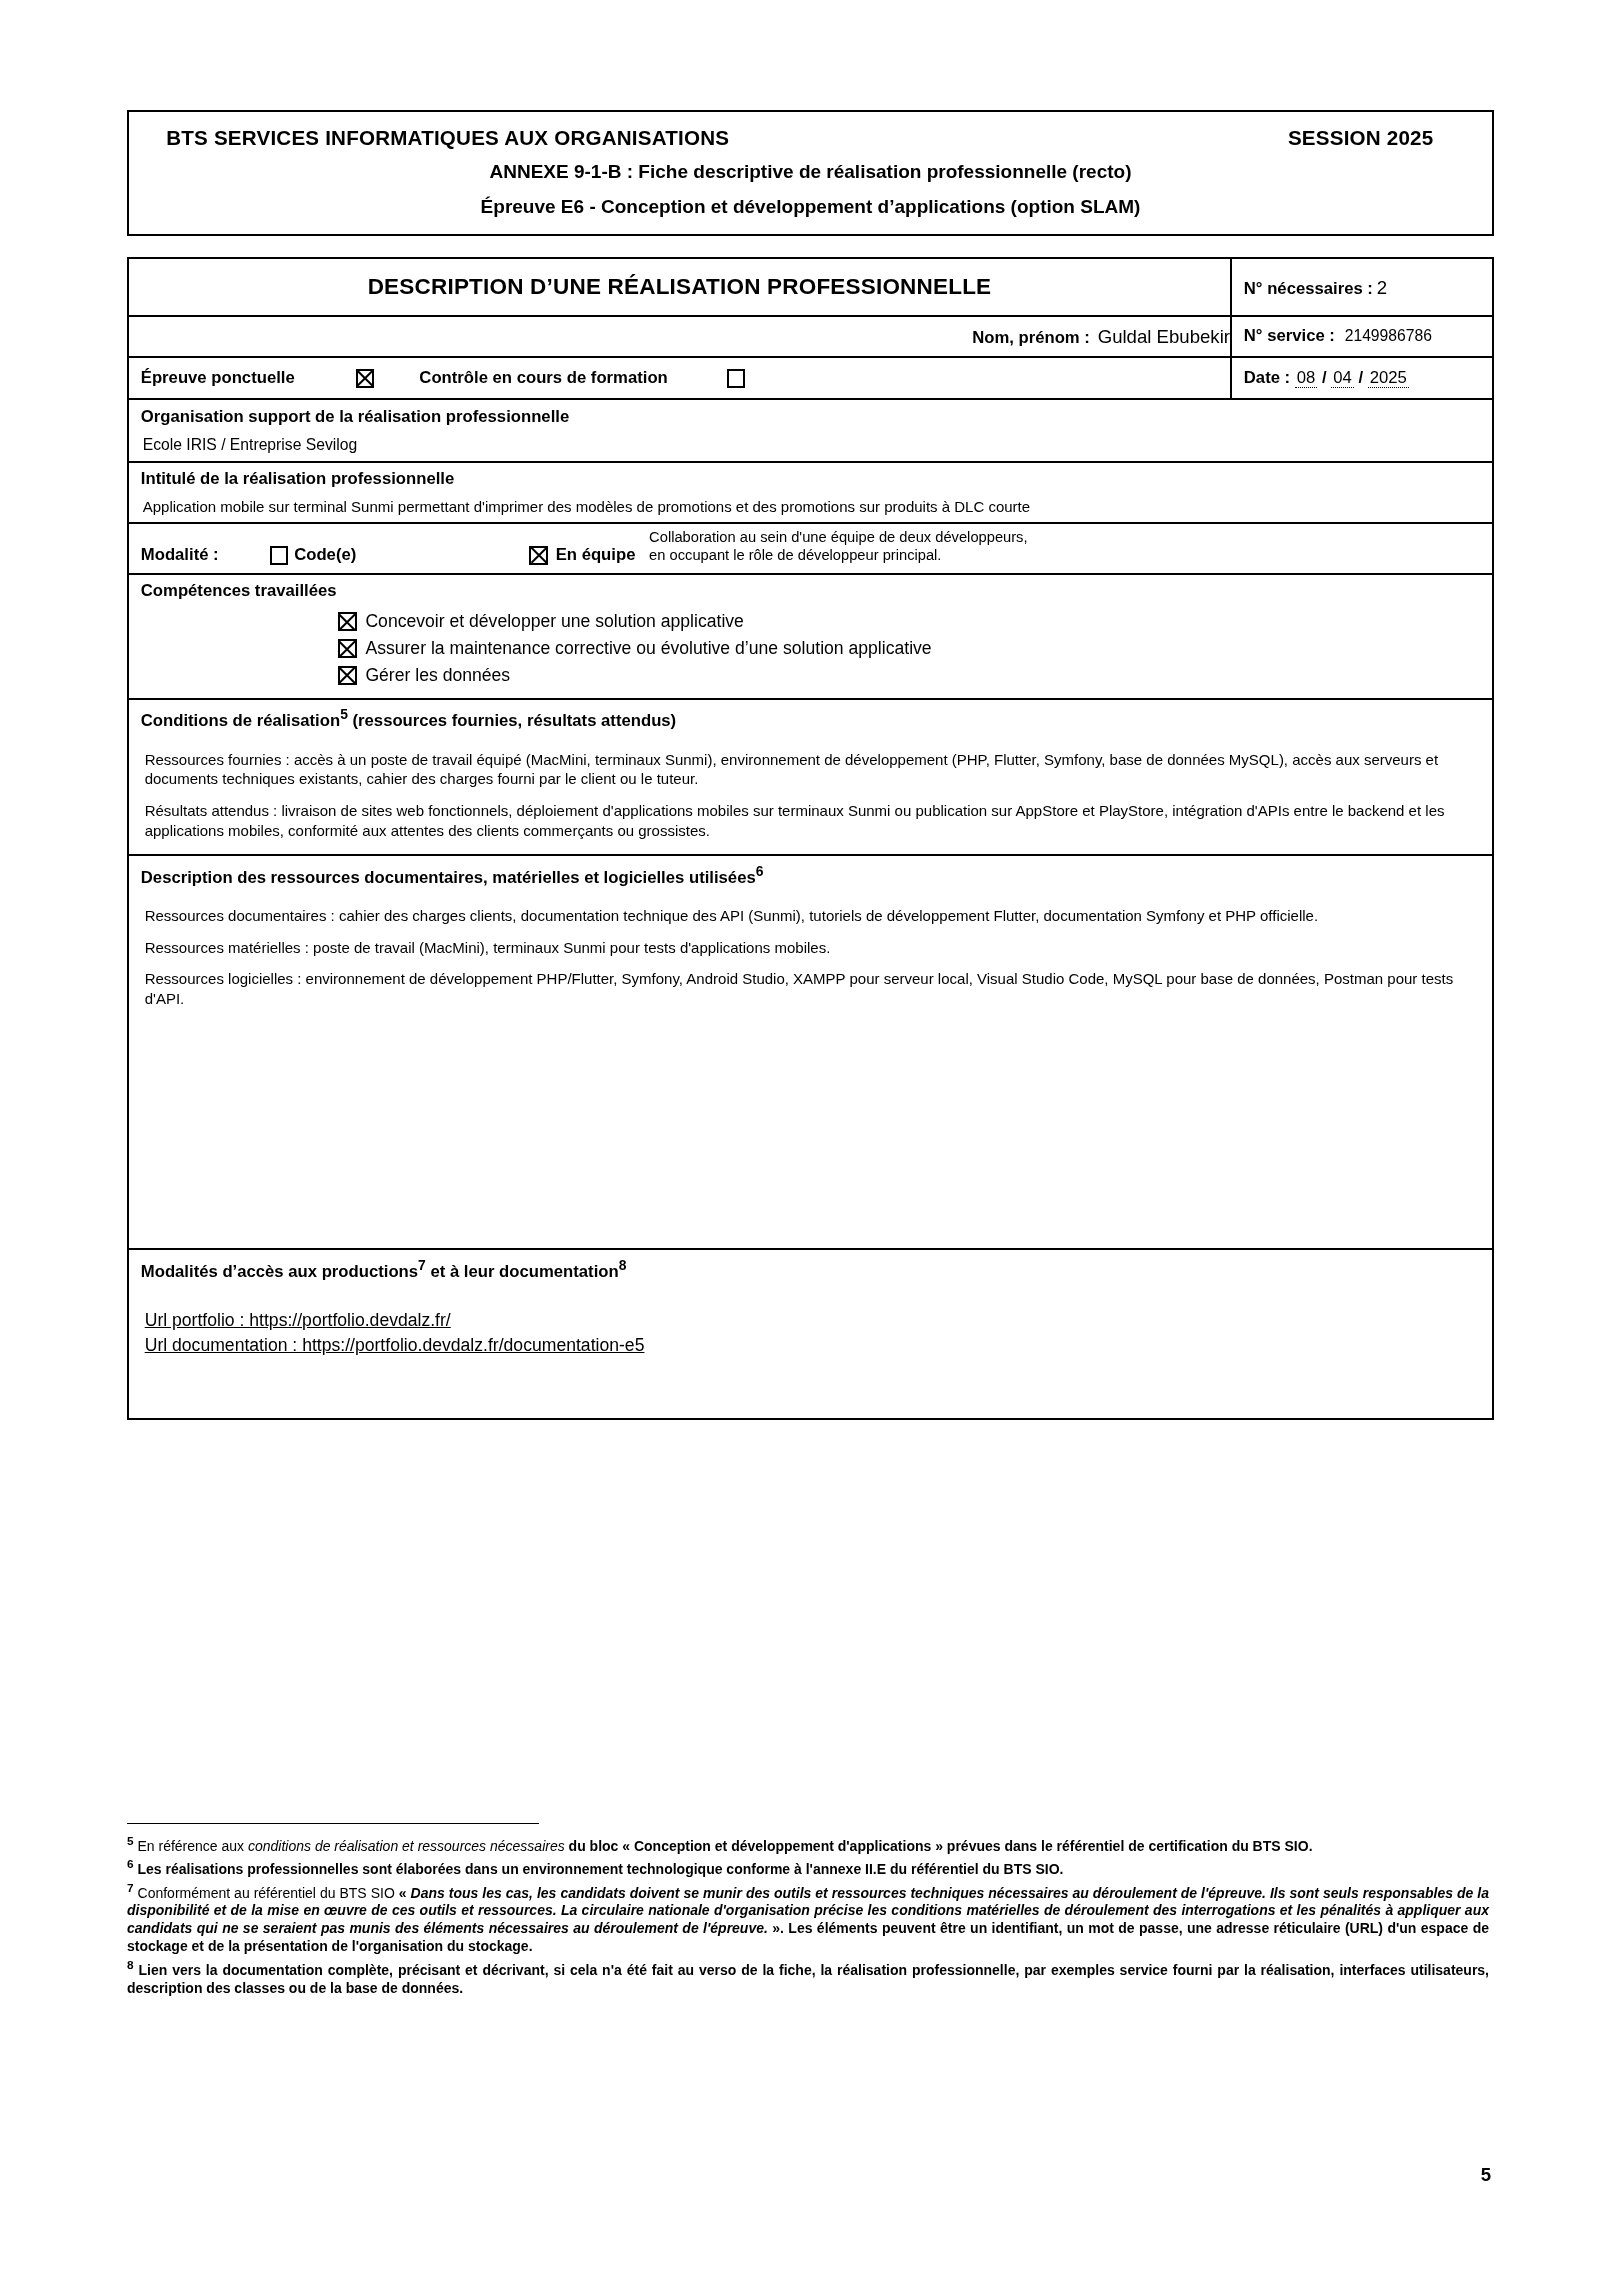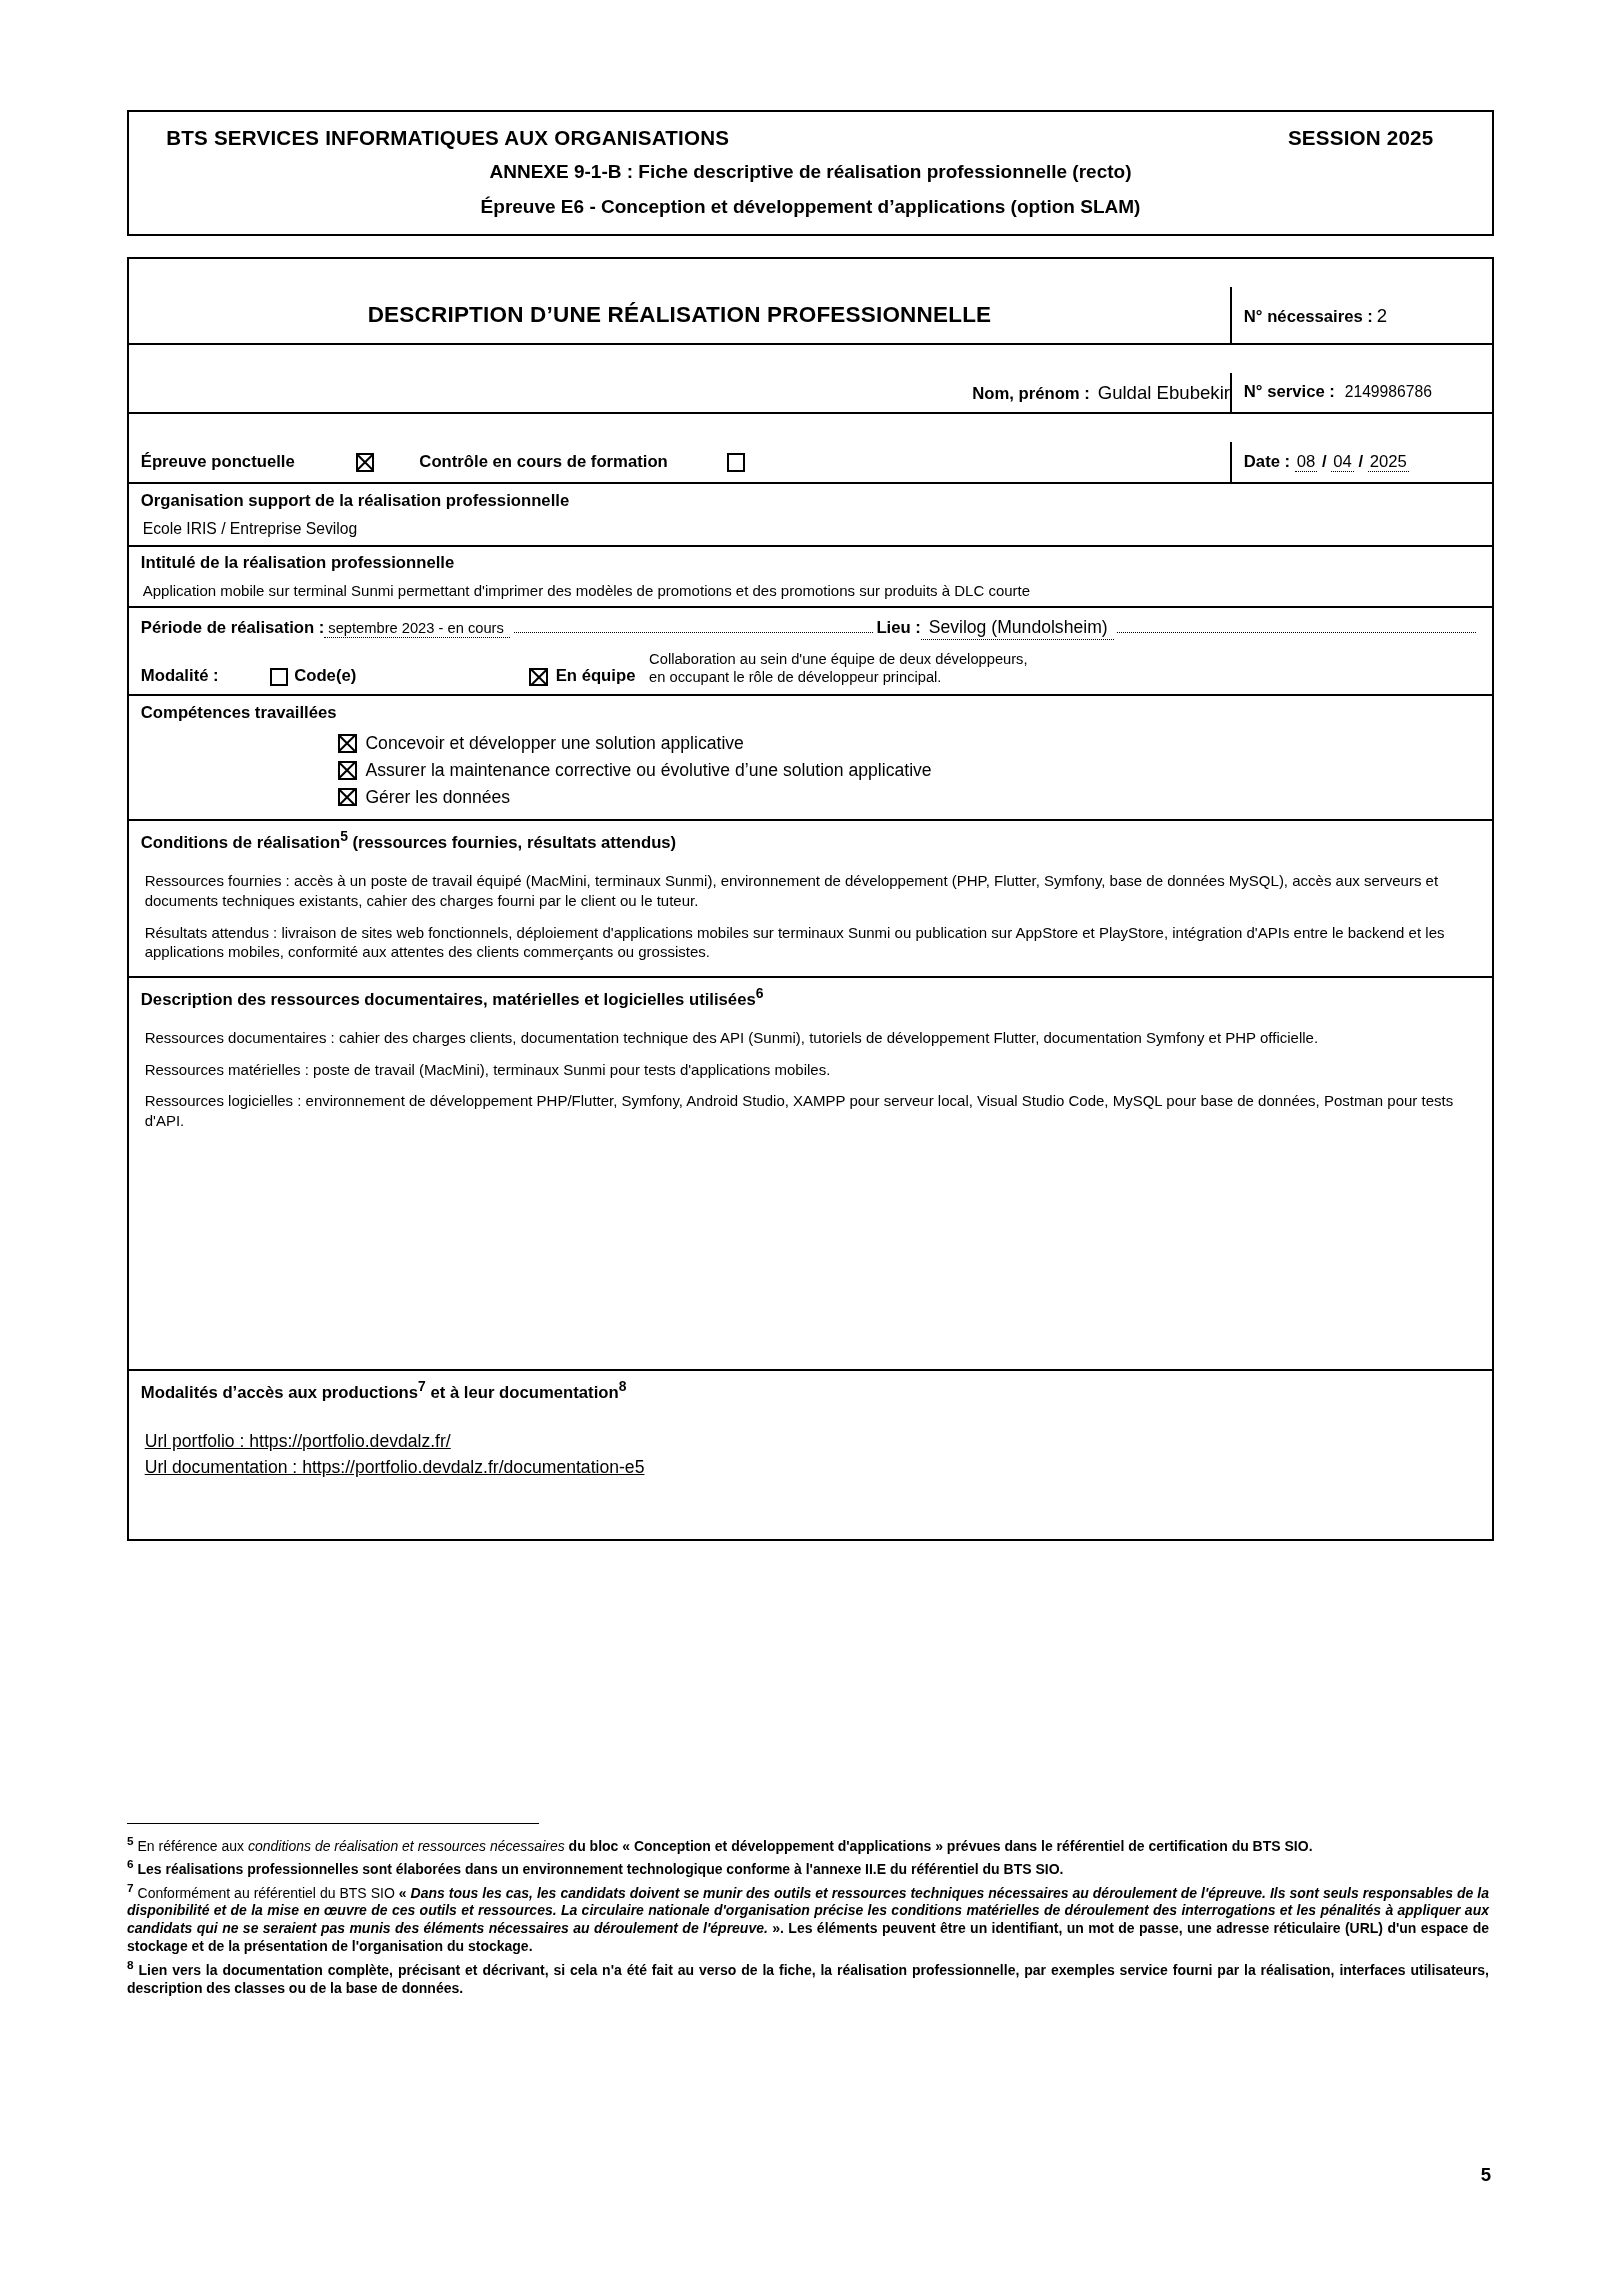--- a/index.html
+++ b/index.html
@@ -55,21 +55,21 @@
   
   .form-box {
     border: 2px solid #000;
     border-top: none;
     margin-top: 21.6px;
     box-sizing: border-box;
   }
   .form-box.topline { border-top: 2px solid #000; }
 
   .row { display: flex; }
-  .cell { box-sizing: border-box; margin-top: 28px; }
+  .cell { box-sizing: border-box; }
   .bb { border-bottom: 2px solid #000; }
   .br { border-right: 2px solid #000; text-align: right; }
   .title-main {
     flex: 1;
     text-align: center;
     font-weight: bold;
     font-size: 22.5px;
     padding: 14.7px 9.8px 14.7px 9.8px;
     letter-spacing: 0.2px;
   }
@@ -323,28 +323,20 @@
           <span class="dval">2025</span>
         </div>
       </div>
 
       <div class="sec-label">Organisation support de la réalisation professionnelle</div>
       <div class="sec-text bb">Ecole IRIS / Entreprise Sevilog</div>
 
       <div class="sec-label">Intitulé de la réalisation professionnelle</div>
       <div class="sec-text small bb">Application mobile sur terminal Sunmi permettant d'imprimer des modèles de promotions et des promotions sur produits à DLC courte</div>
 
-      <div class="periode-row">
-        <b>Période de réalisation :</b>
-        <span class="dotted-val">septembre 2023 - en cours</span>
-        <span class="dots-fill"></span>
-        <b>Lieu :</b>
-        <span class="lieu-val">Sevilog (Mundolsheim)</span>
-        <span class="dots-fill"></span>
-      </div>
 
       <div class="modalite-row bb">
         <span class="lbl">Modalité :</span>
         <span style="width:51px"></span>
         <span class="cb"></span>
         <span class="seul">Code(e)</span>
         <span style="width:173px"></span>
         <span class="cb checked"></span>
         <span class="equipe">En équipe</span>
         <span class="mod-note">

